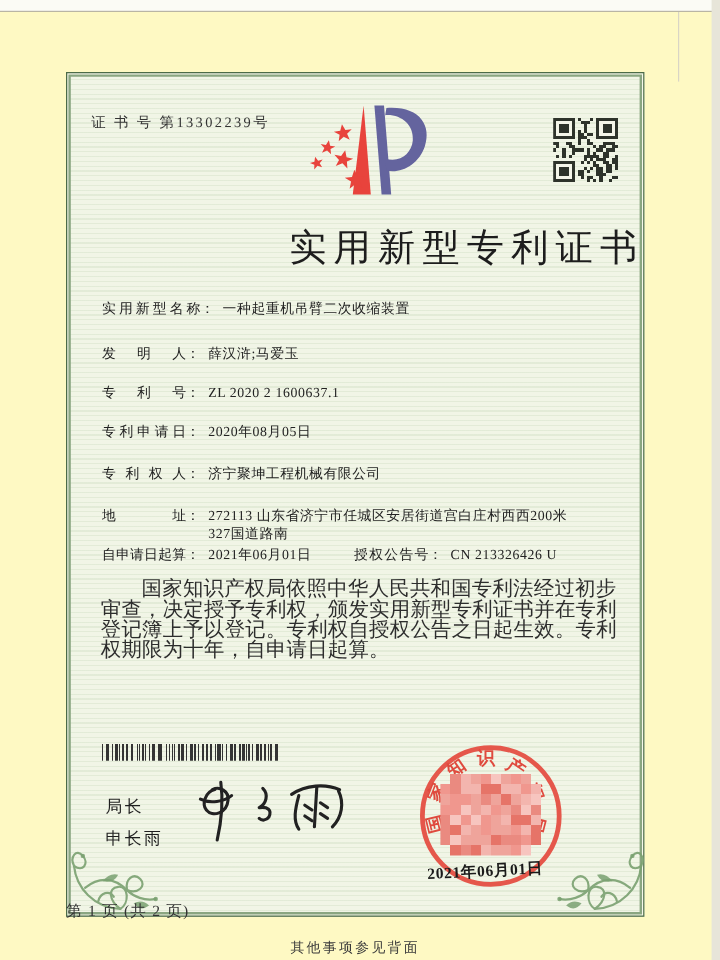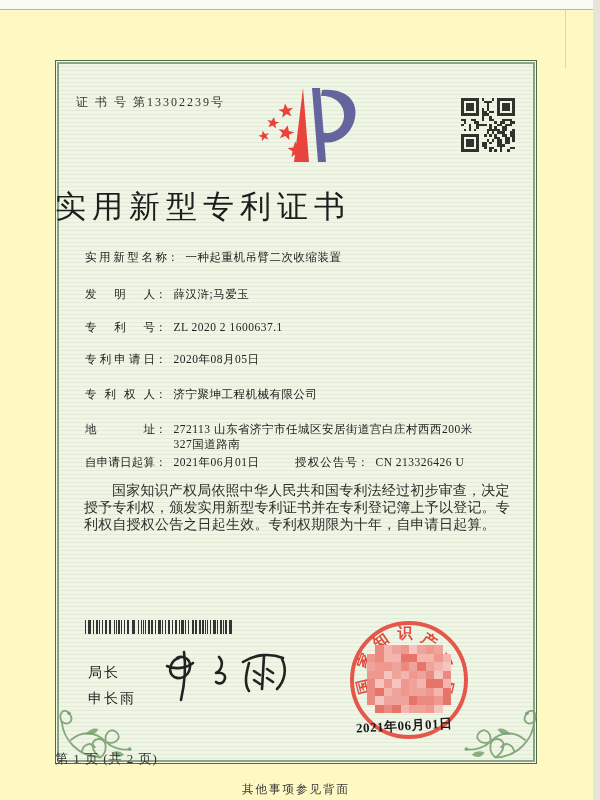--- a/index.html
+++ b/index.html
@@ -12,30 +12,30 @@
   .scan-line{left:565px;top:10px;width:1px;height:58px;background:#d9d5c5}
   .paper{left:0;top:10px;width:600px;height:790px;background:#fef9c3}
   
   .frame{left:55px;top:60px;width:482px;height:704px;box-sizing:border-box;
          border:1px solid #4c6b47;
          box-shadow:inset 0 0 0 1px #f6f8ec, inset 0 0 0 3px #8aa681;
          background:
            repeating-linear-gradient(0deg, rgba(140,175,125,.14) 0 1px, rgba(140,175,125,0) 1px 4px),
            #f1f5e6;}
   .cert-no{left:76px;top:94px;font-size:12px;letter-spacing:2px;color:#333}
-  .title{left:55px;top:186px;width:482px;text-align:left;font-size:31px;
+  .title{left:55px;top:186px;width:482px;text-align:right;font-size:31px;
          letter-spacing:6px;color:#1d1d1d;font-weight:500}
   .row{position:absolute;left:85px;font-size:11.5px;color:#222;white-space:nowrap}
   .lab{display:inline-block;width:70px;text-align:justify;text-align-last:justify}
   .colon{display:inline-block;margin-right:7px}
   .val{letter-spacing:.5px}
   .addr-wrap{display:inline-block;vertical-align:top;white-space:normal;width:365px;letter-spacing:.5px}
   .gaz{position:absolute;left:295px;top:455px;font-size:11.5px;color:#222;white-space:nowrap}
   .gaz .lab{width:62px}
-  .legal{left:84px;top:482px;width:438px;font-size:14px;line-height:17px;
+  .legal{left:84px;top:482px;width:438px;font-size:17px;line-height:17px;
          color:#2d2d2d;letter-spacing:.2px}
   .legal p{margin:0;text-indent:2em}
   .director{left:88px;font-size:14px;color:#1f1f1f;letter-spacing:2px}
   .pageinfo{left:55px;top:740px;width:482px;text-align:left;font-size:13px;color:#333;letter-spacing:1px}
   .backnote{left:55px;top:772px;width:482px;text-align:center;font-size:11.5px;color:#3a3a3a;letter-spacing:2px}
   
   .seal{left:350px;top:611px;width:118px;height:118px}
   .seal-ring{position:absolute;left:0;top:0;width:110px;height:110px;border:4px solid #e5574b;
              border-radius:50%;}
   .sc{position:absolute;left:55px;top:55px;width:16px;height:16px;margin:-8px 0 0 -8px;

